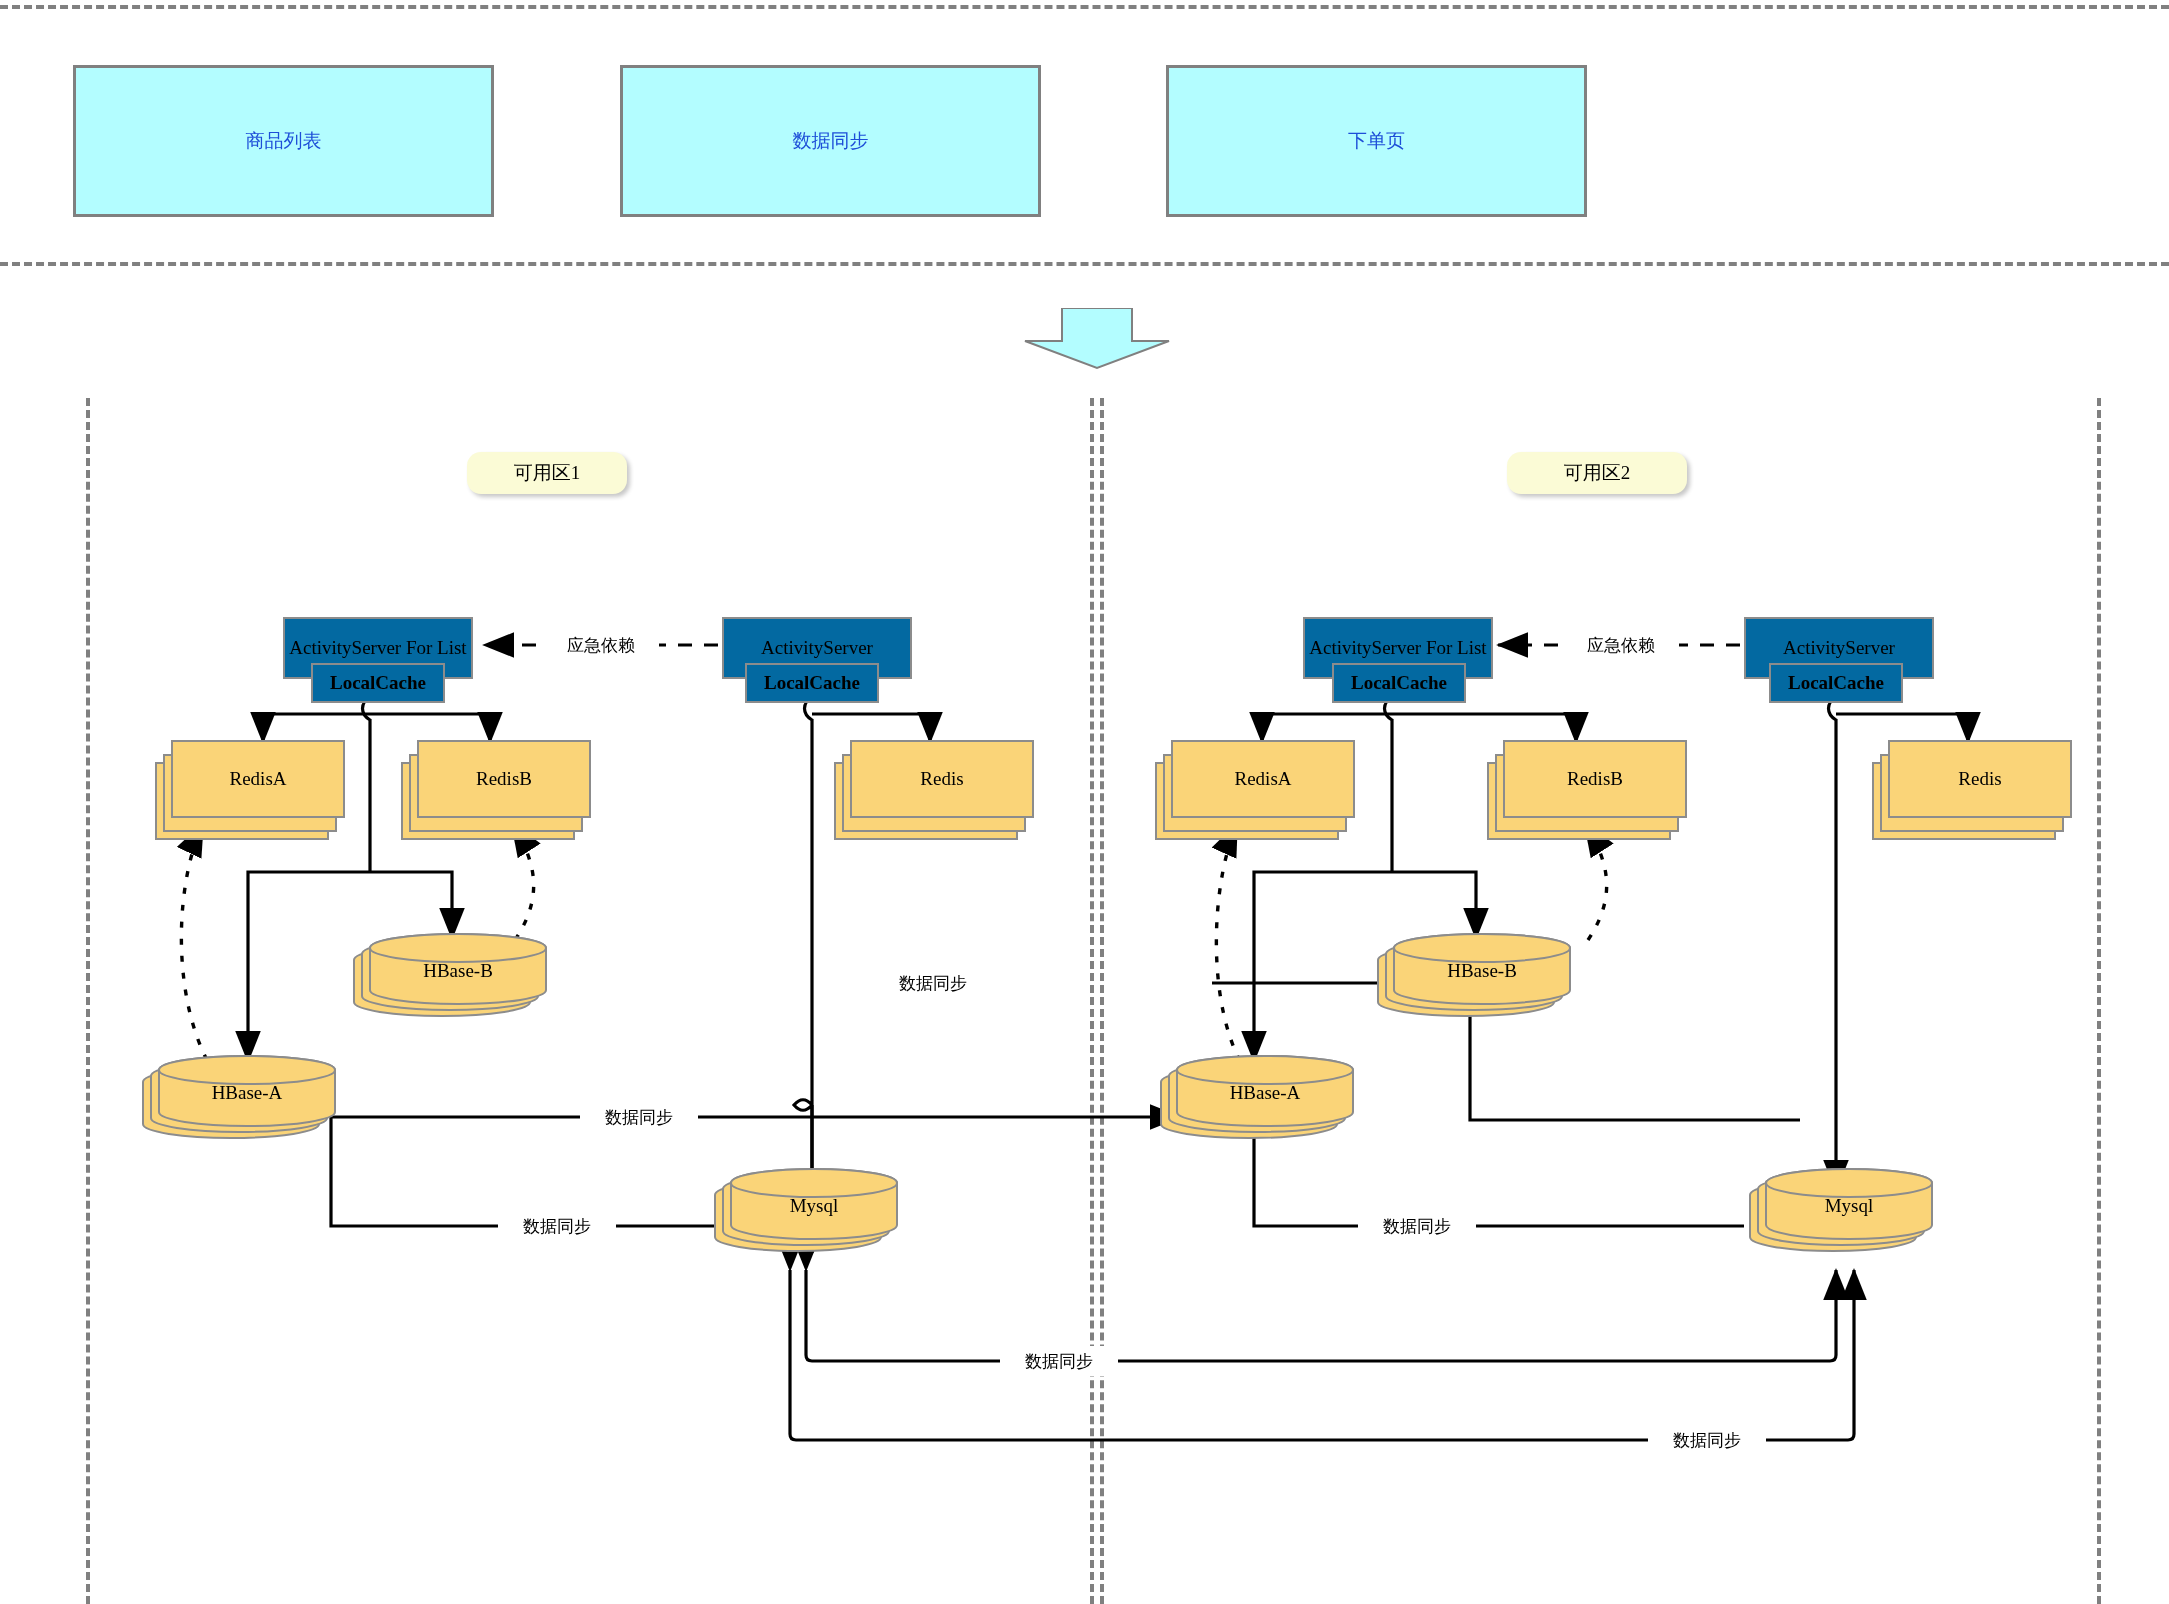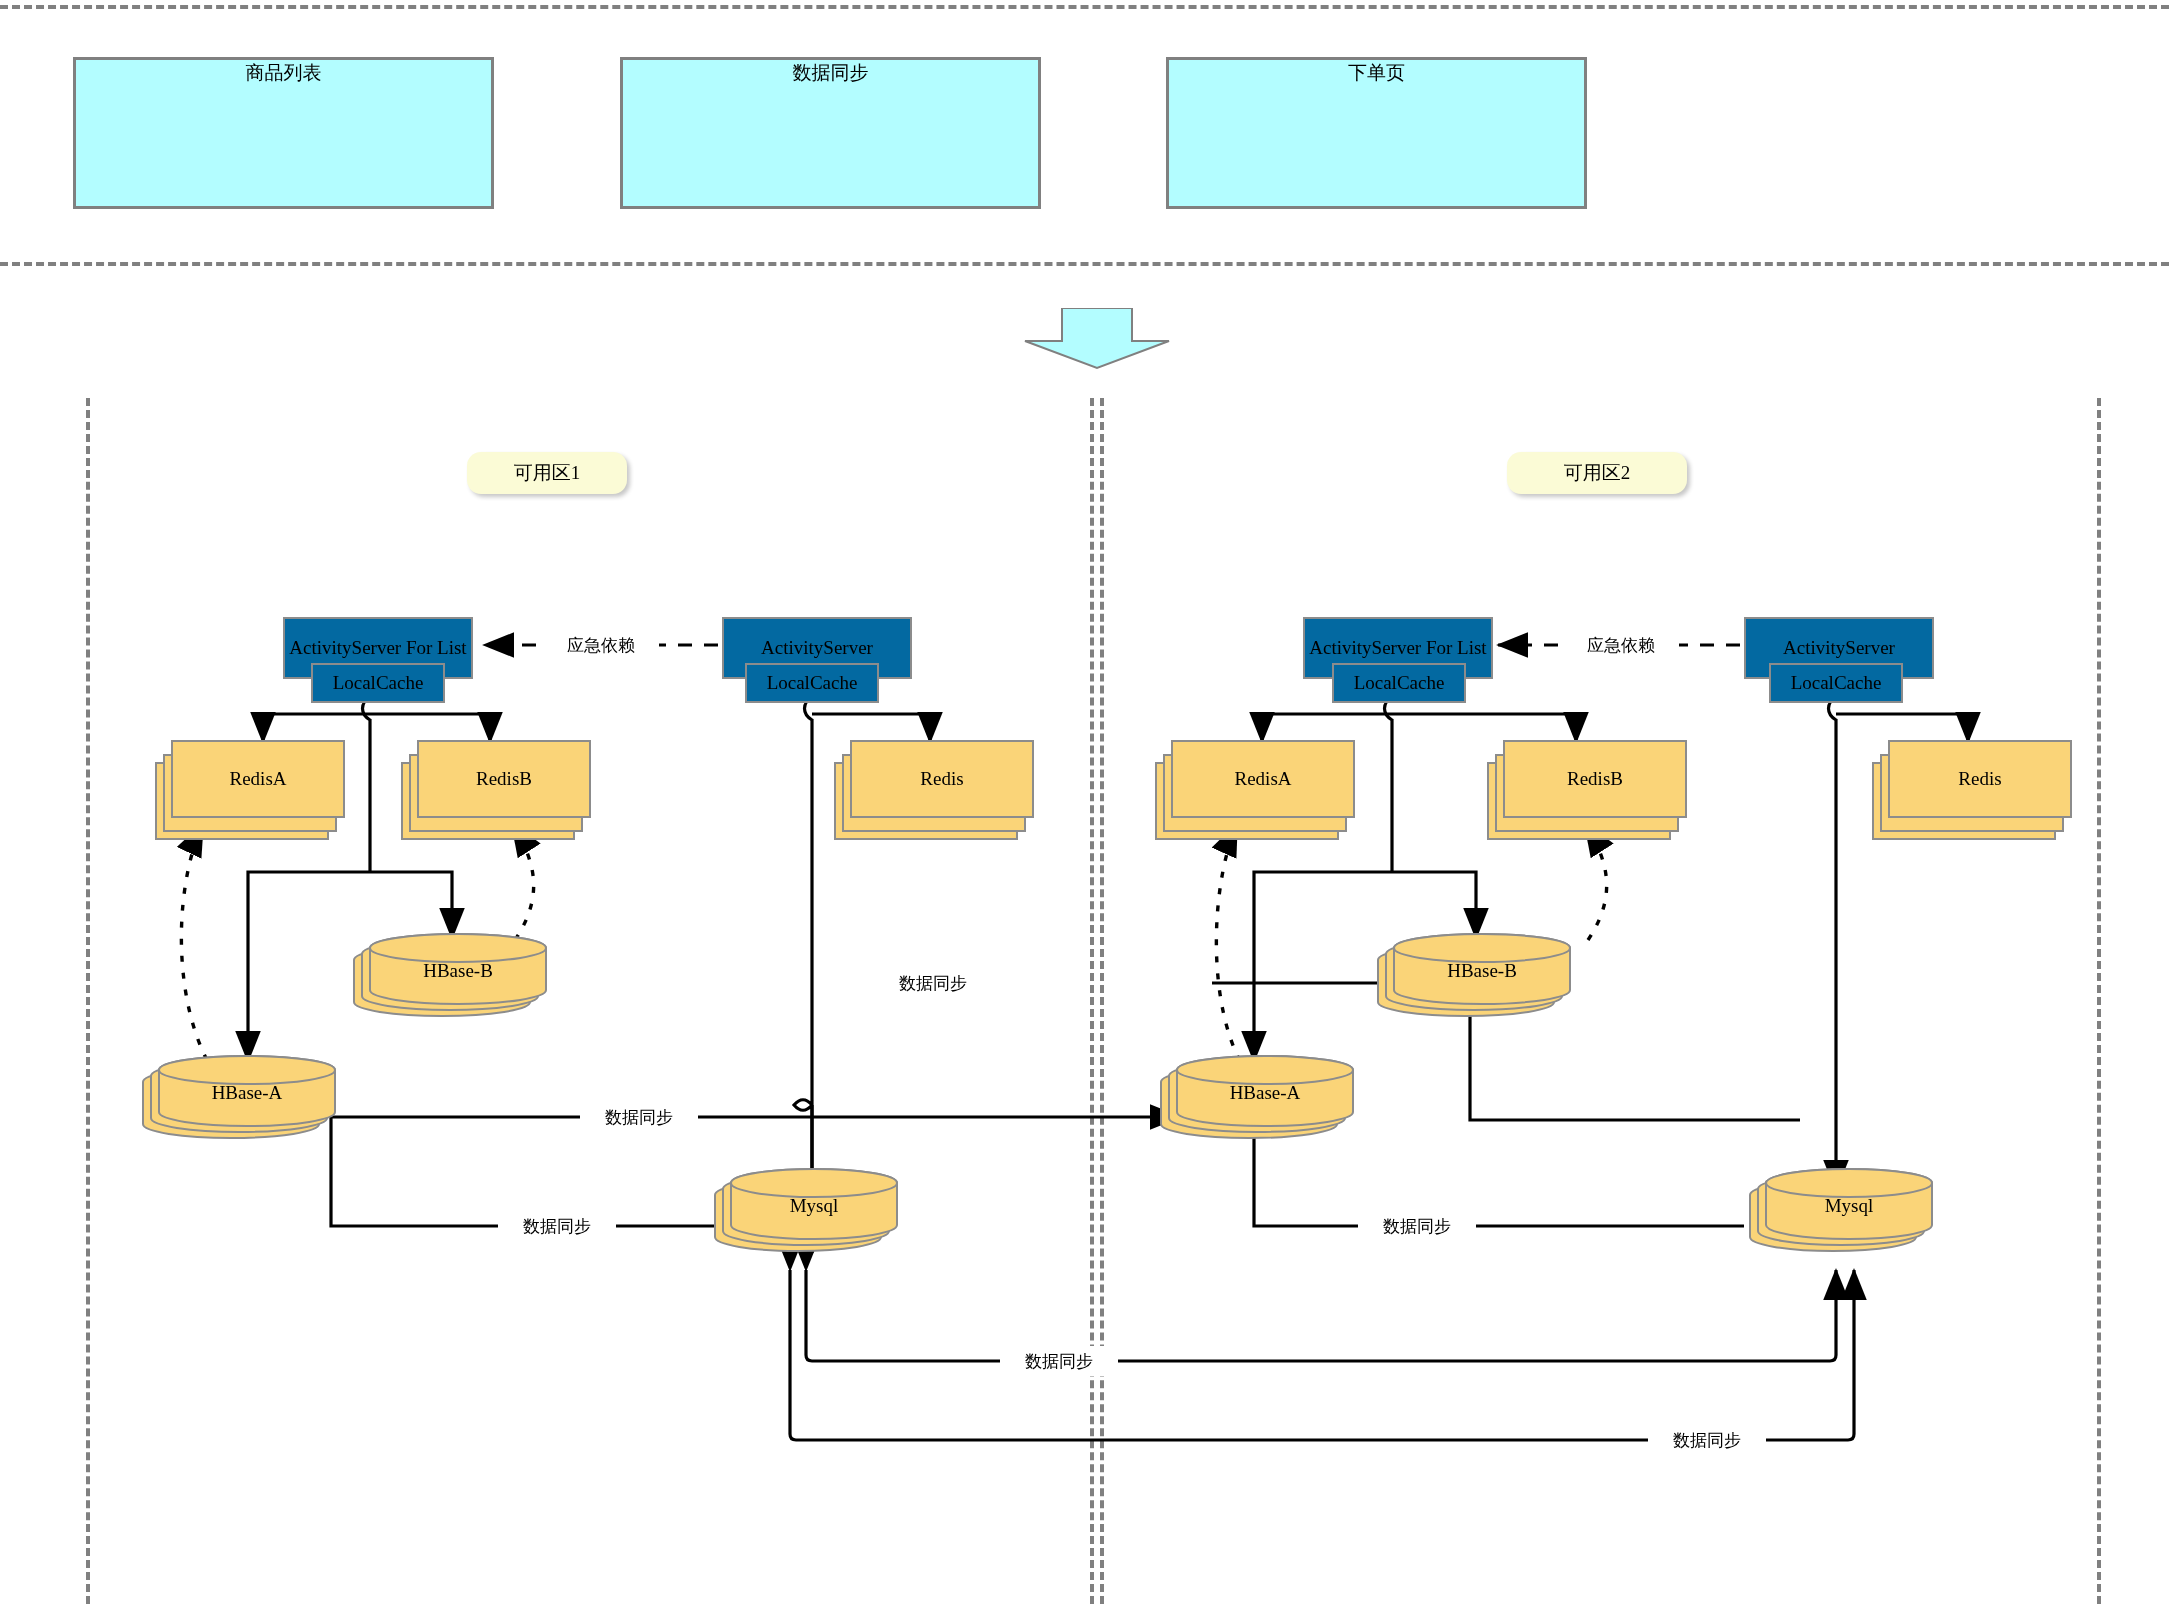--- a/index.html
+++ b/index.html
@@ -7,37 +7,37 @@
   #stage{position:relative;width:2169px;height:1604px;background:#fff;overflow:hidden;}
 
   
   .hdash{position:absolute;left:0;width:2169px;height:0;
          border-top:4px dashed #808080;}
   .vdash{position:absolute;width:0;
          border-left:4px dashed #808080;}
 
   
   .page-box{position:absolute;background:#b3fdff;border:3px solid #808080;
-            display:flex;justify-content:center;
-            font-size:19px;color:#000000;}
+            display:flex;align-items:center;justify-content:center;
+            font-size:19px;color:#1d4ed8;margin-top:8px;}
 
   
   .down-arrow{position:absolute;}
 
   
   .zone-pill{position:absolute;background:#fbfbd6;border-radius:14px;
              display:flex;align-items:center;justify-content:center;
              font-size:19px;color:#000;
              box-shadow:3px 3px 4px rgba(0,0,0,.22);}
 
   
   .node{position:absolute;background:#0369a1;border:2px solid #8c8c8c;
         display:flex;align-items:center;justify-content:center;
         font-size:19px;color:#000;white-space:nowrap;box-sizing:border-box;}
-  .node.cache{font-size:19px;}
+  .node.cache{font-size:19px;font-weight:bold;}
 
   
   .stack{position:absolute;}
   .stack .lay{position:absolute;background:#fad478;border:2px solid #8c8c8c;
               box-sizing:border-box;}
   .stack .lbl{position:absolute;display:flex;align-items:center;
               justify-content:center;font-size:19px;color:#000;}
 
   
   .cyl{position:absolute;}

